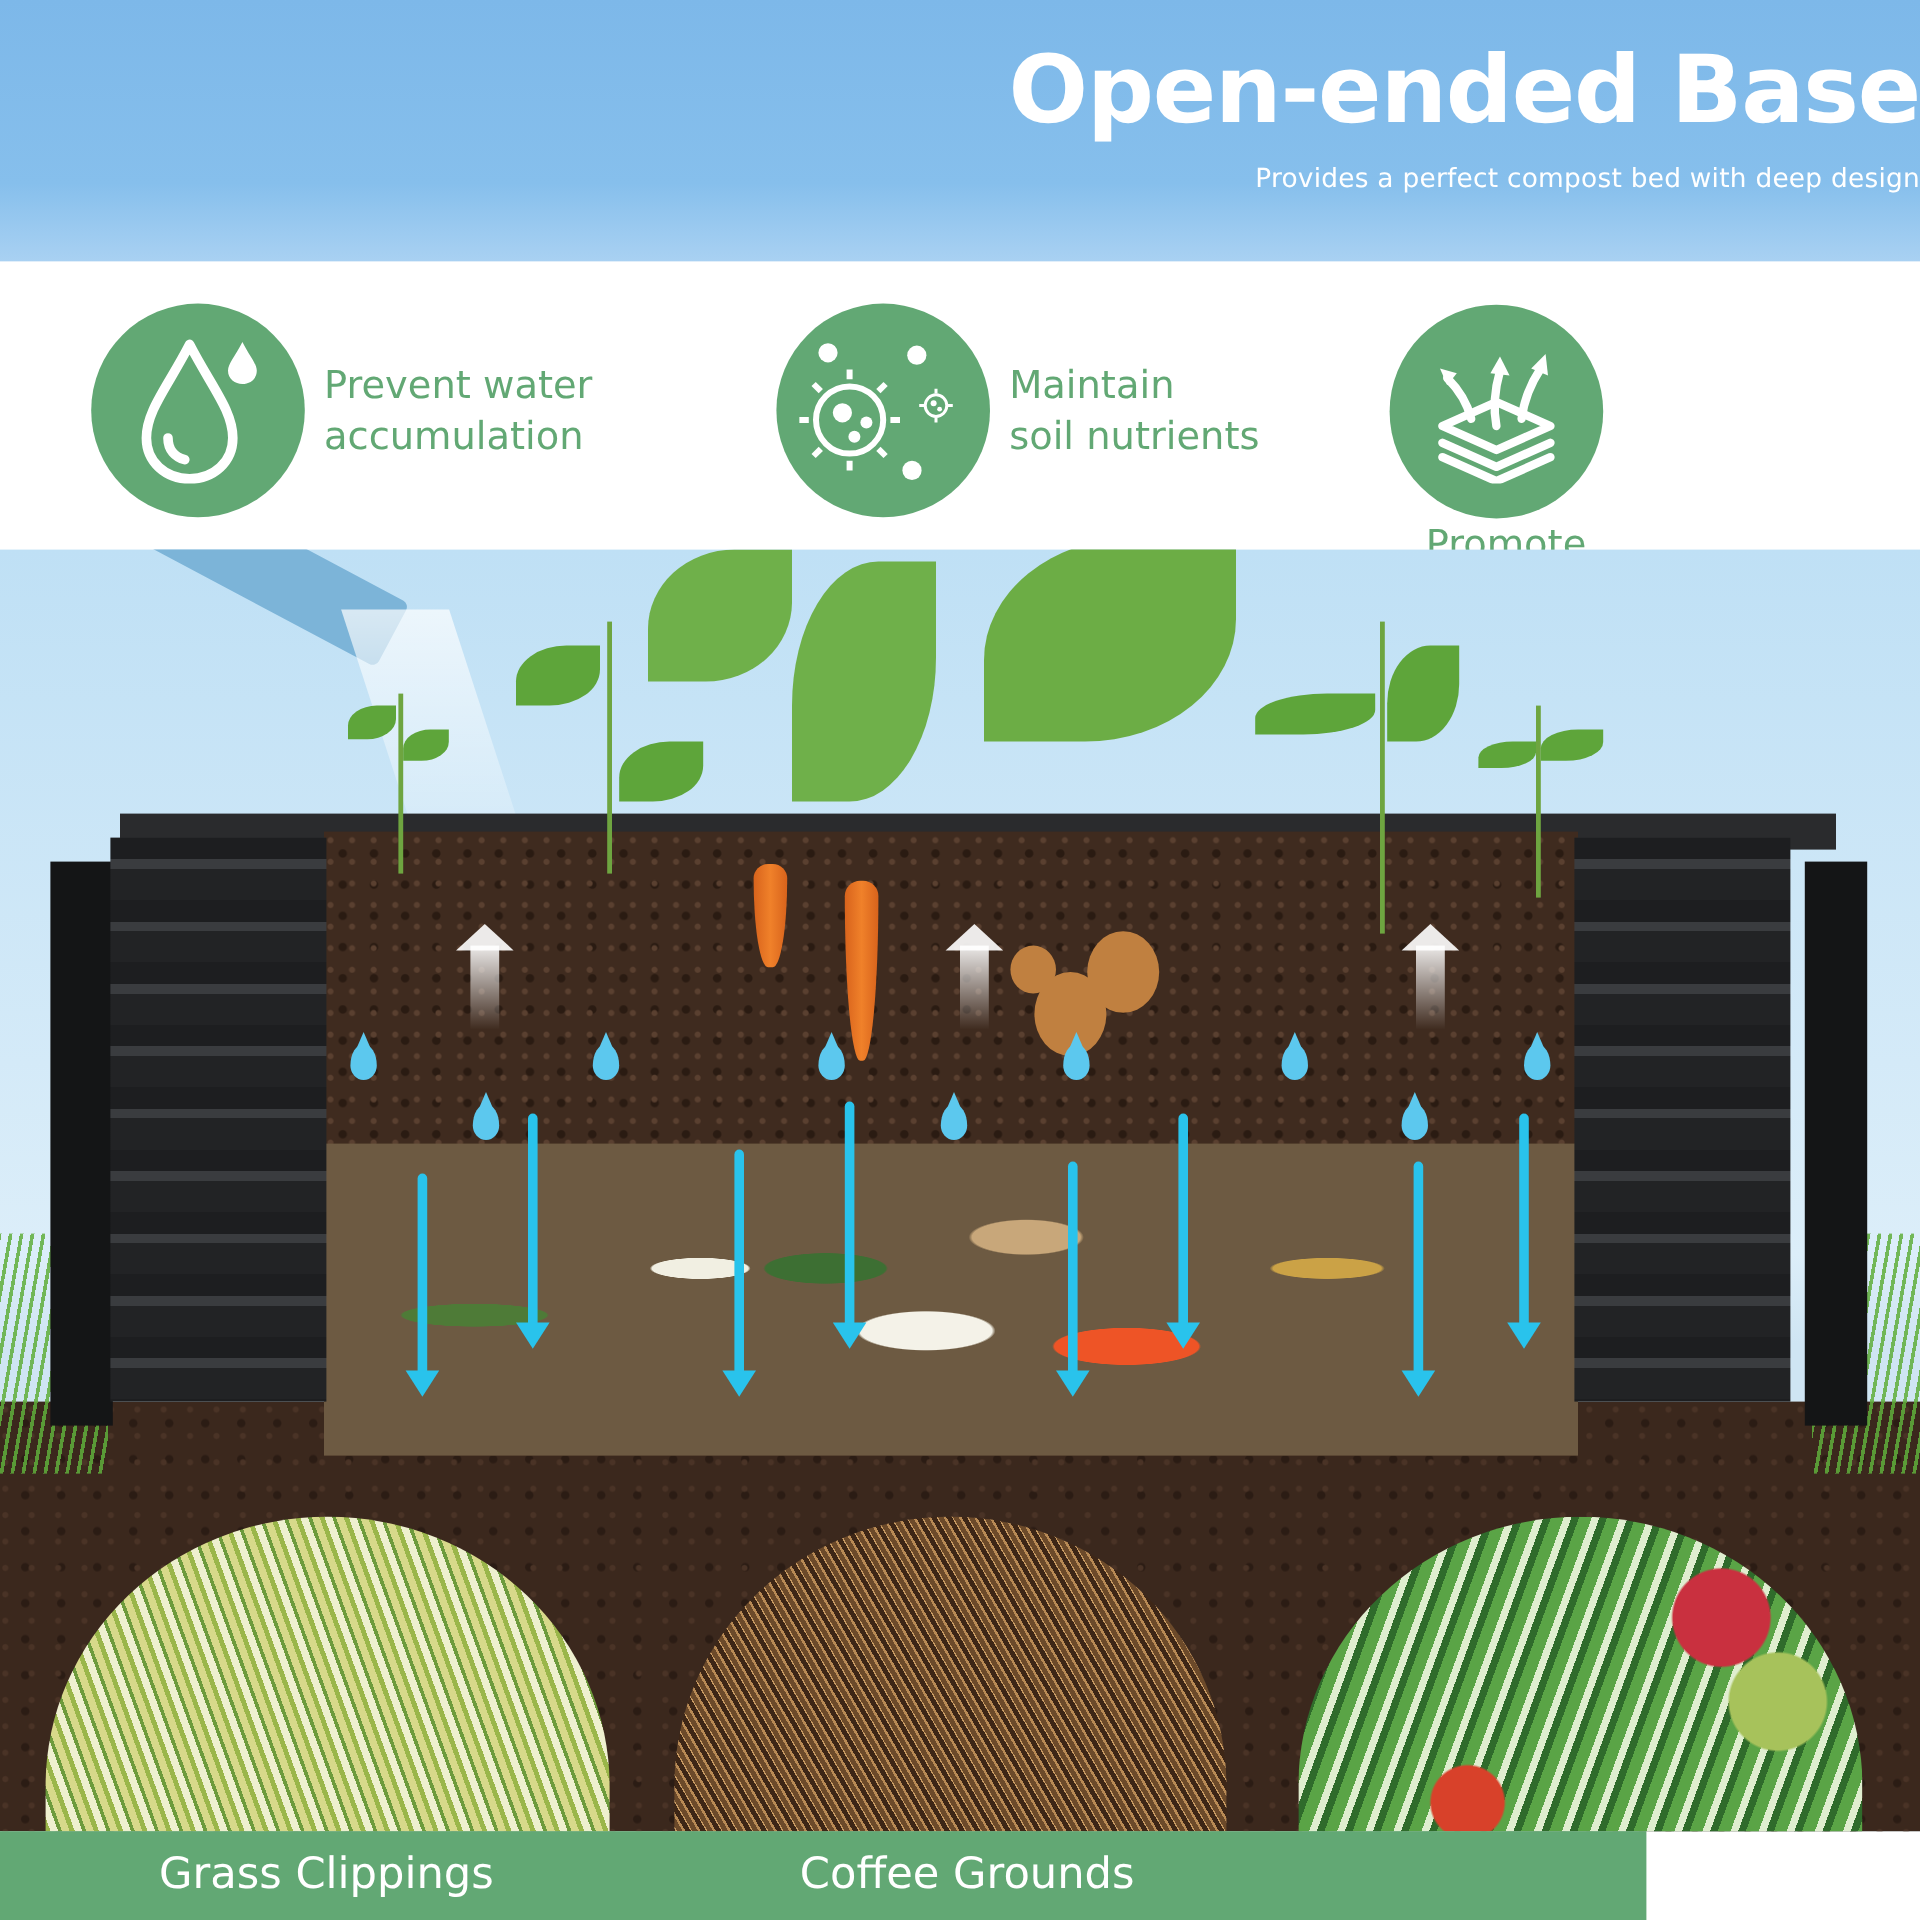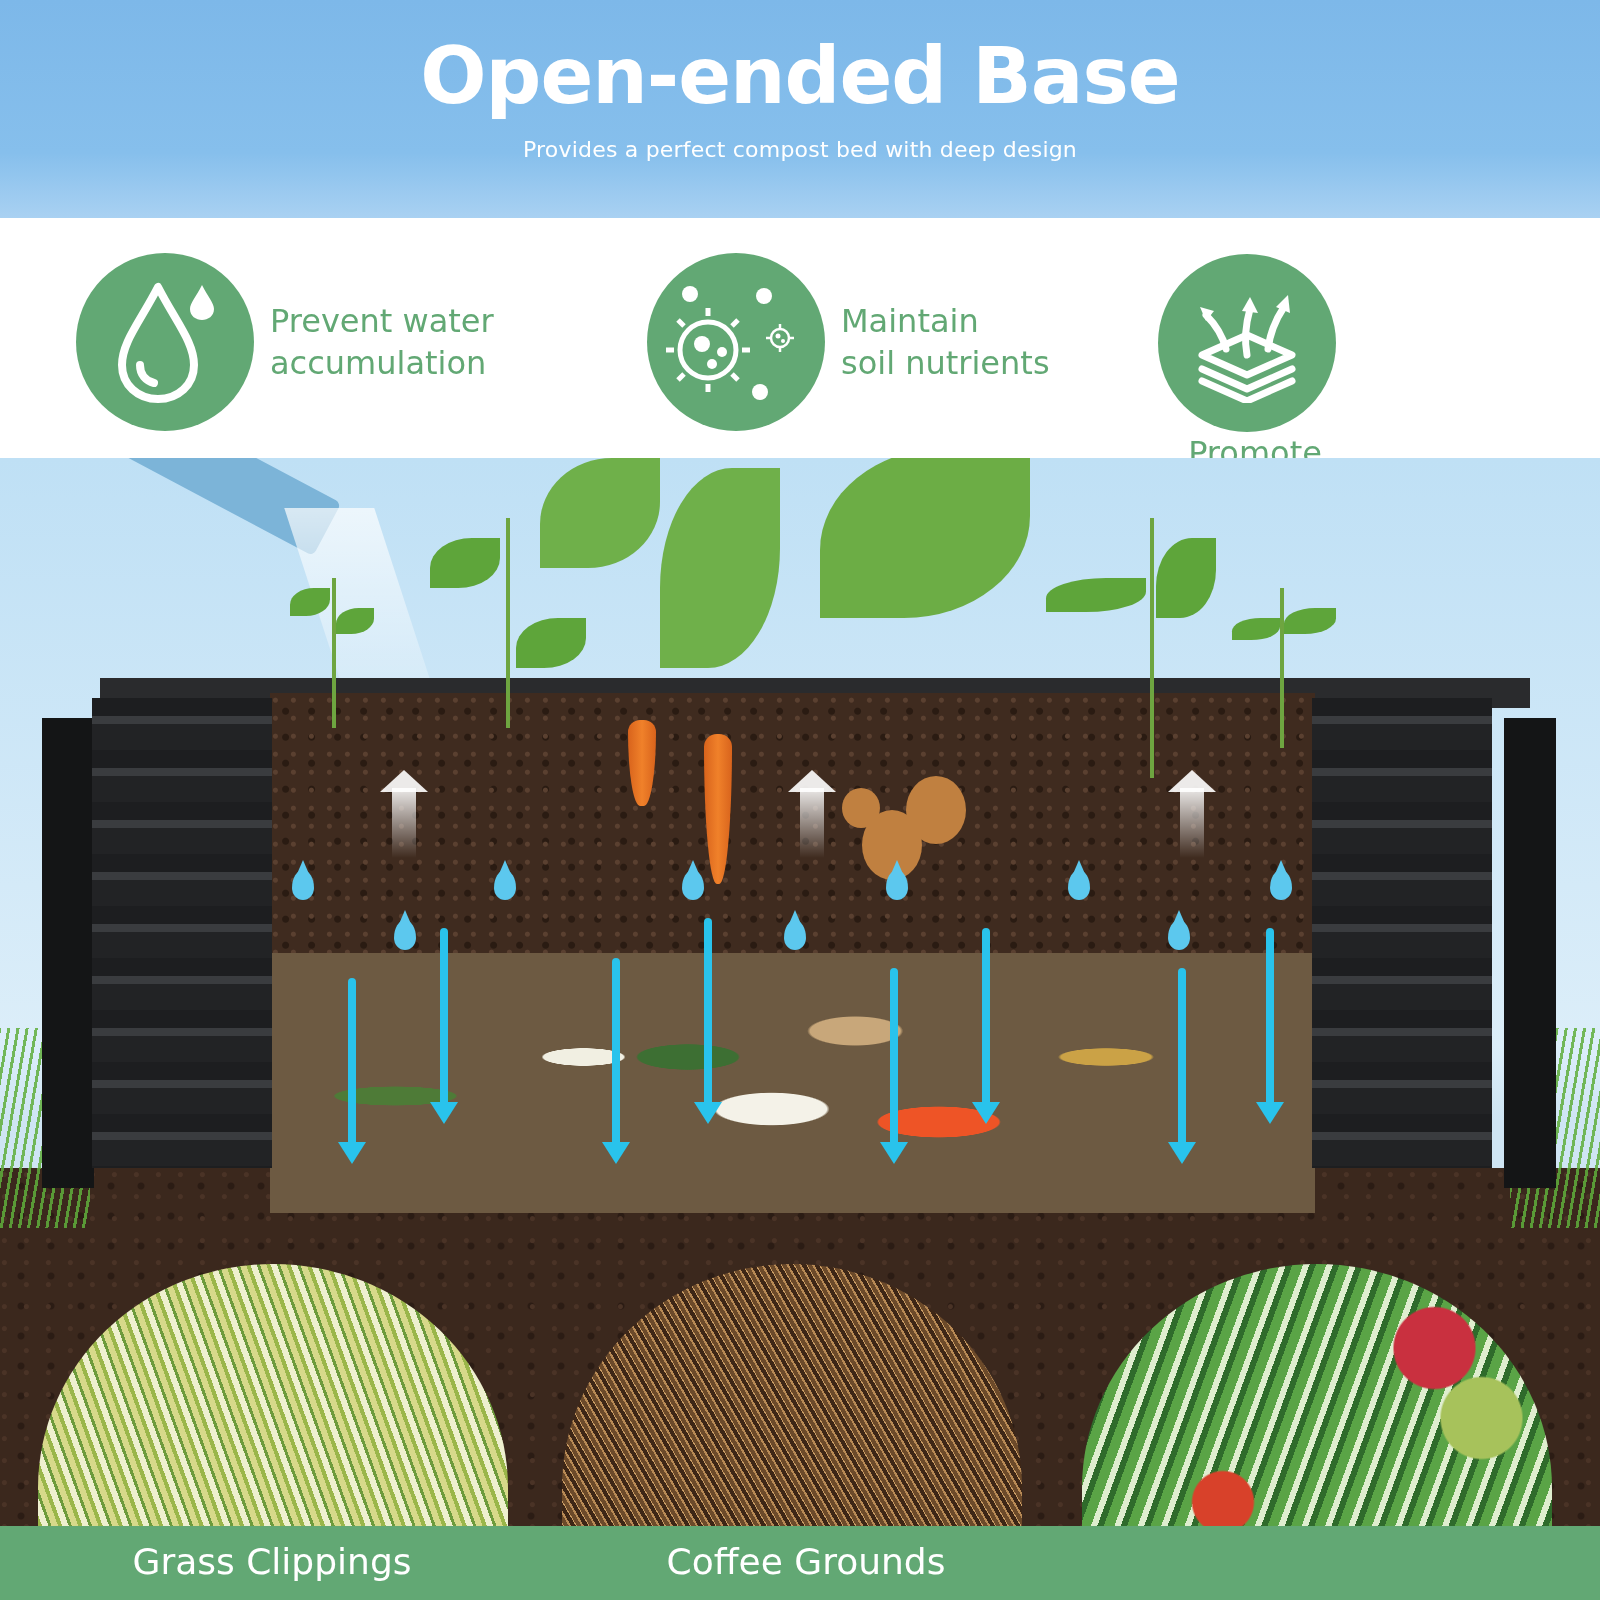--- a/index.html
+++ b/index.html
@@ -3,21 +3,21 @@
 <meta charset="utf-8">
 <style>
   * { box-sizing: border-box; margin: 0; padding: 0; }
   html, body { width: 1600px; height: 1600px; overflow: hidden; background: #fff; }
   body { font-family: "DejaVu Sans", "Liberation Sans", sans-serif; position: relative; }
 
   
   .header {
     position: absolute; left: 0; top: 0; width: 1600px; height: 218px;
     background: linear-gradient(180deg, #7db8e9 0%, #86bfec 70%, #a9d1f2 100%);
-    text-align: center; color: #fff;
+    text-align: right; color: #fff;
   }
   .header .title {
     position: absolute; left: 0; right: 0; top: 30px;
     font-size: 78px; font-weight: bold; letter-spacing: -1px; line-height: 92px;
   }
   .header .subtitle {
     position: absolute; left: 0; right: 0; top: 128px;
     font-size: 22px; font-weight: normal; line-height: 44px; letter-spacing: 0.2px;
   }
 
@@ -96,21 +96,21 @@
       repeating-linear-gradient(70deg, #d7d98a 0 6px, #9ab64a 6px 10px, #eef0cf 10px 16px, #6d9b3c 16px 19px); }
   .blob.coffee { left: 562px; width: 460px; background:
       repeating-linear-gradient(60deg, #6c4a2a 0 4px, #b88a55 4px 6px, #3d2616 6px 10px, #c79a63 10px 11px); }
   .blob.veggies { left: 1082px; background:
       radial-gradient(circle at 75% 30%, #c9303f 0 40px, transparent 42px),
       radial-gradient(circle at 85% 55%, #a7c25b 0 40px, transparent 42px),
       radial-gradient(circle at 30% 85%, #d8412a 0 30px, transparent 32px),
       repeating-linear-gradient(110deg, #5aa446 0 10px, #dfeecf 10px 16px, #2f6b2b 16px 22px); }
 
   
-  .footer { position: absolute; left: 0; top: 1526px; width: 1600px; height: 74px; background: #62a874; color: #fff; }
+  .footer { position: absolute; left: 0; top: 1526px; width: 1372px; height: 74px; background: #62a874; color: #fff; }
   .footer .cat { position: absolute; top: 10px; font-size: 36px; line-height: 52px; text-align: center; width: 420px; }
   .c1 { left: 62px; } .c2 { left: 596px; } .c3 { left: 1114px; }
 </style>
 </head>
 <body>
 
 <div class="header">
   <div class="title">Open-ended Base</div>
   <div class="subtitle">Provides a perfect compost bed with deep design</div>
 </div>

